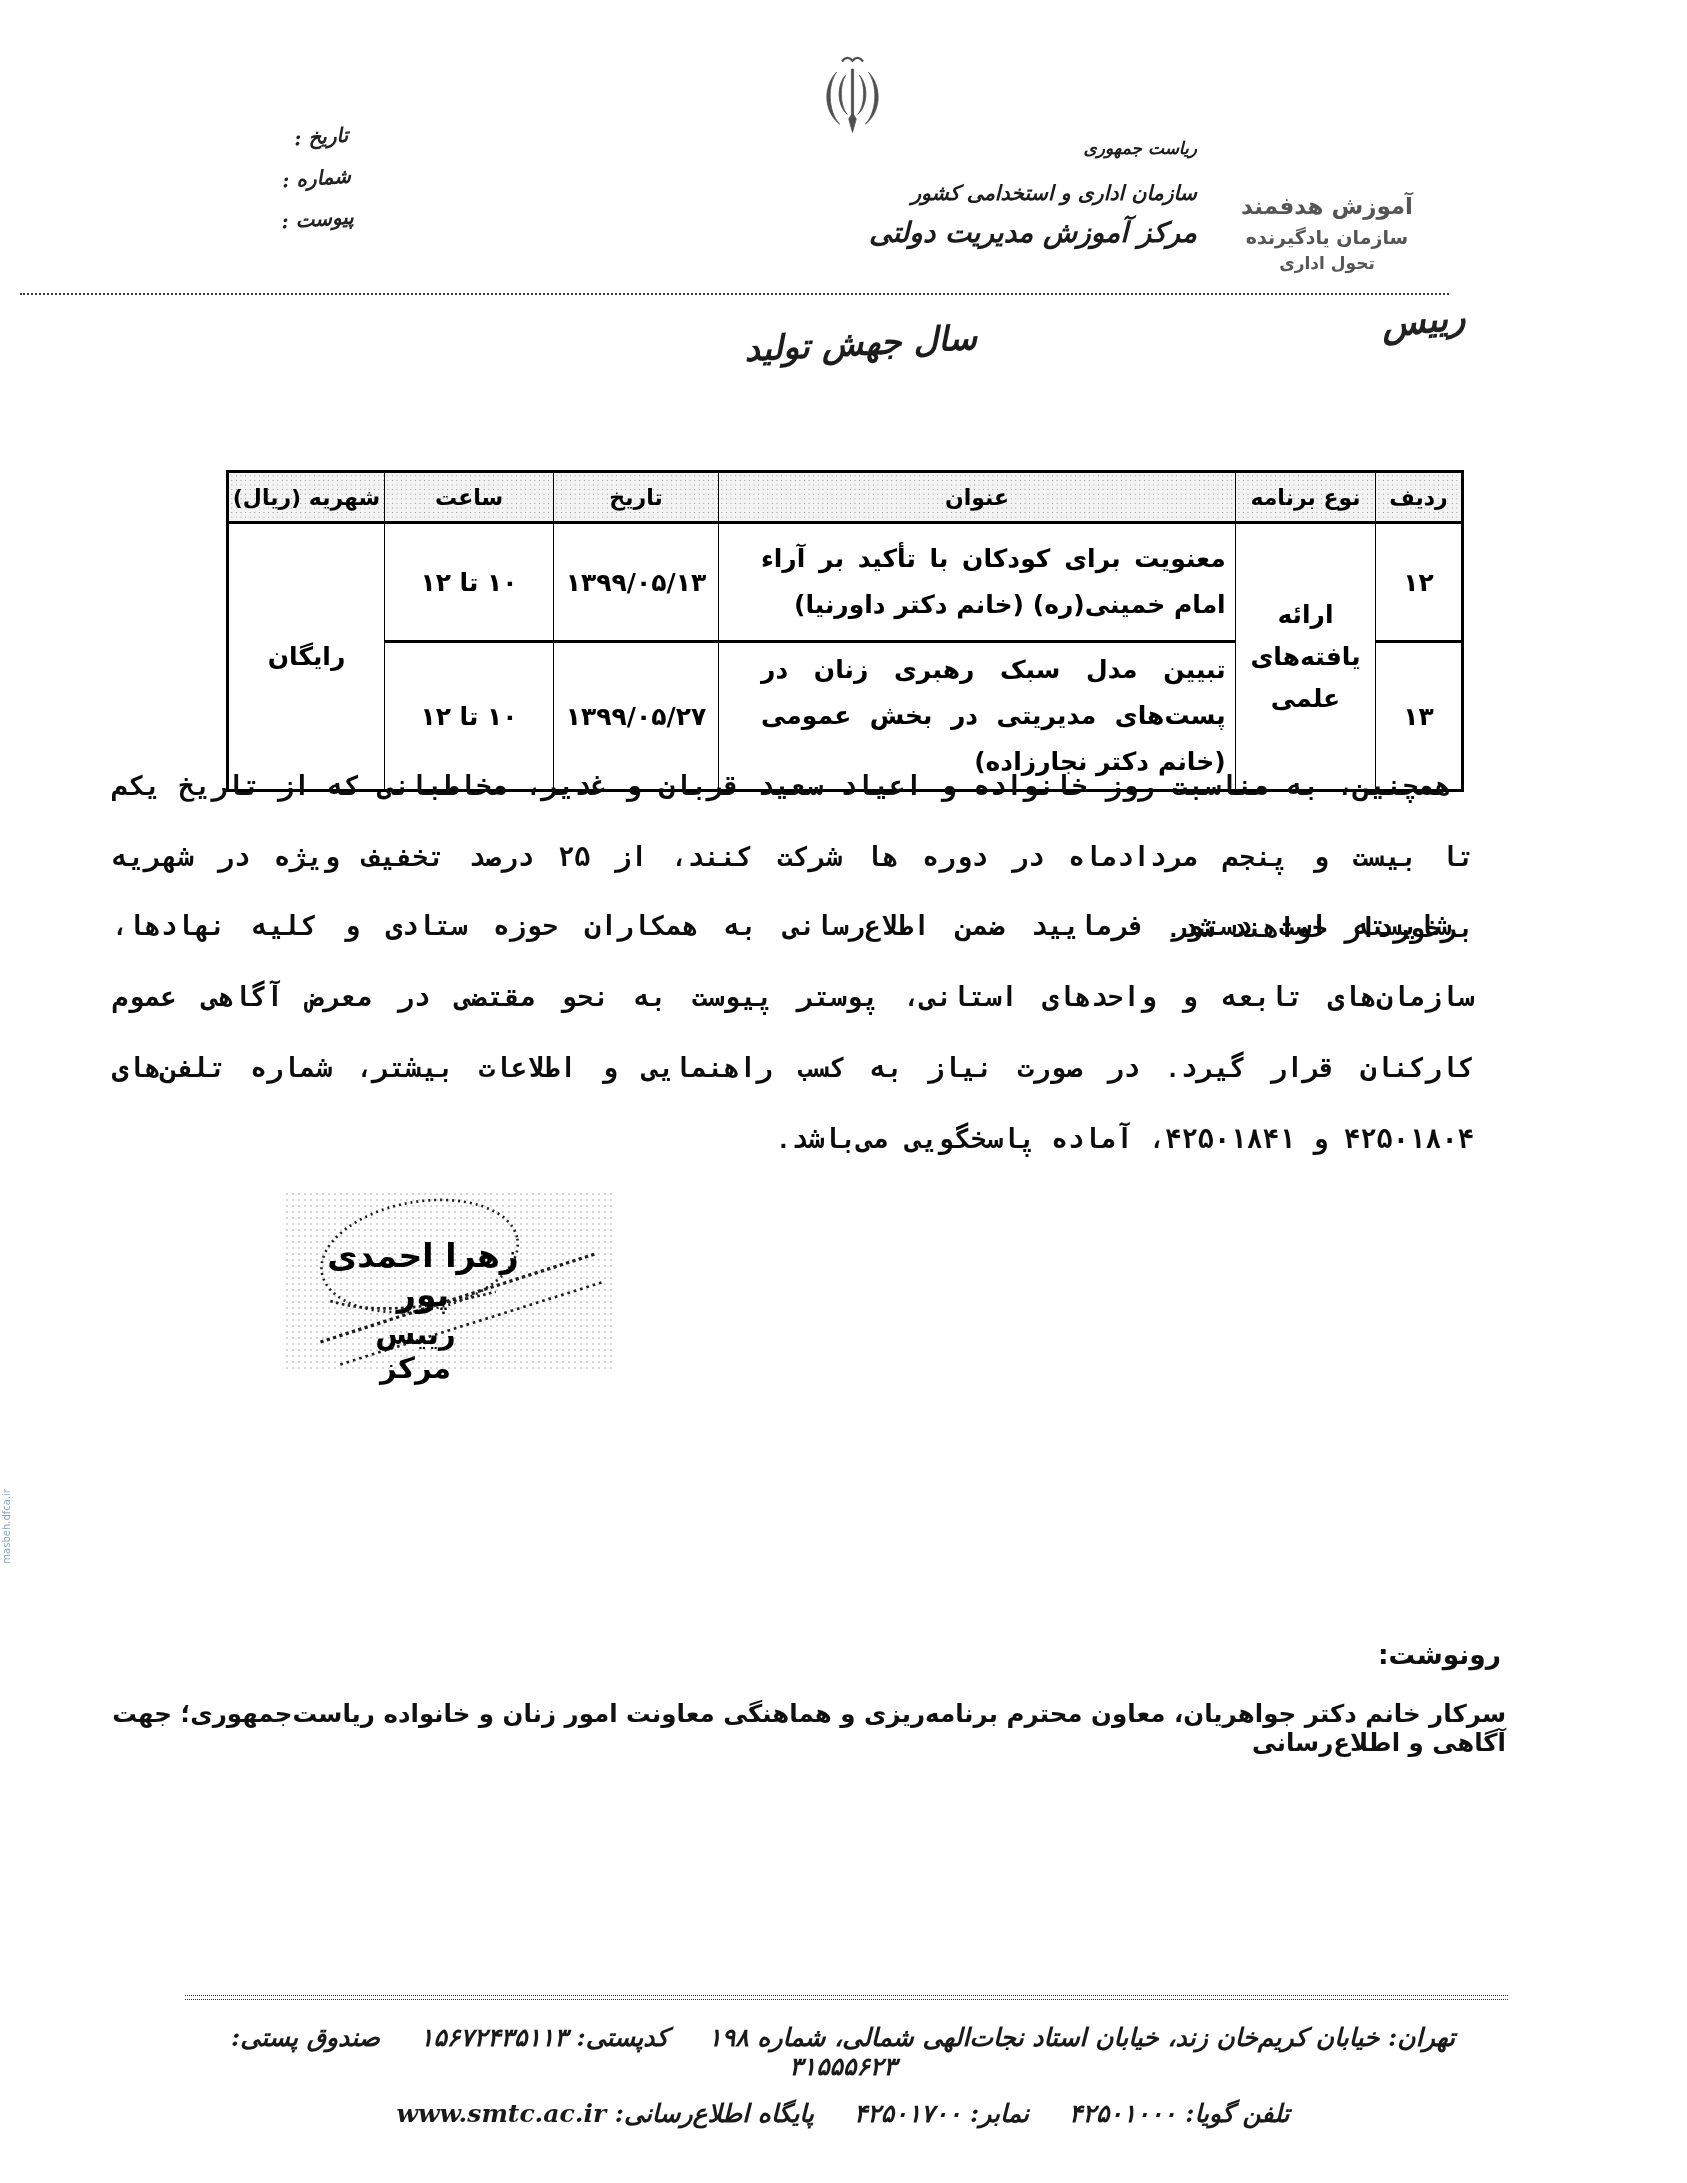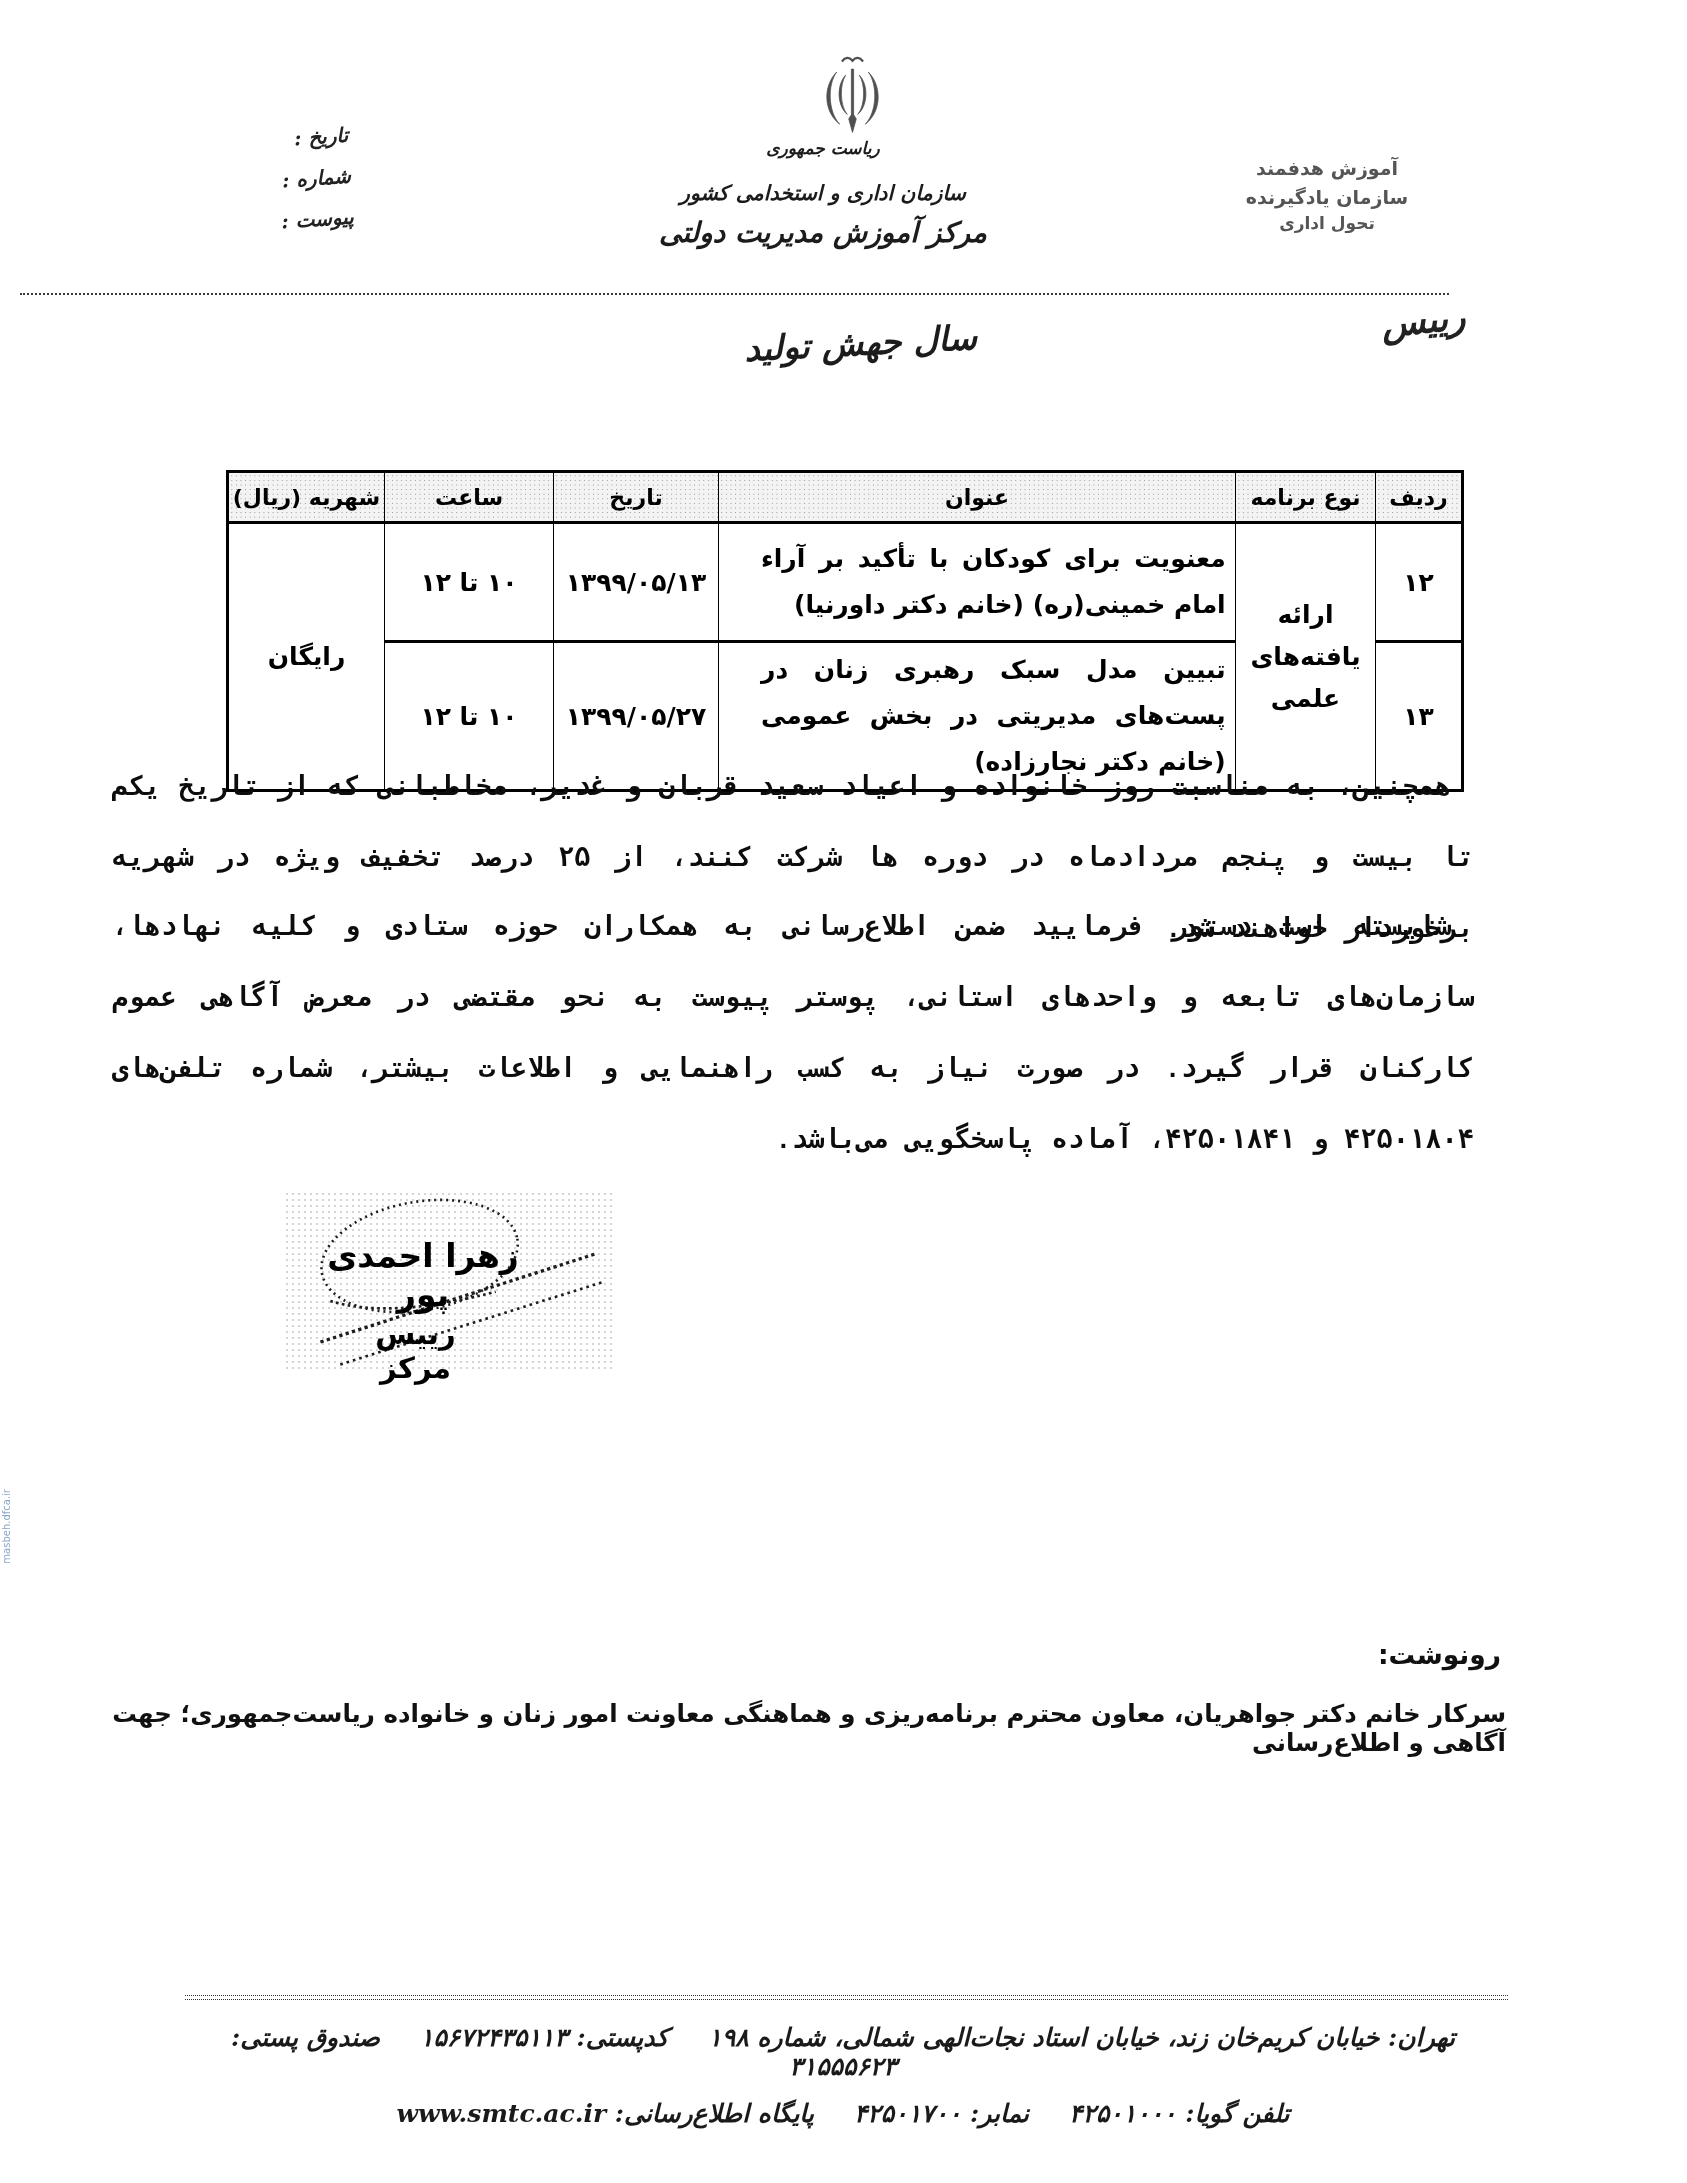--- a/index.html
+++ b/index.html
@@ -8,27 +8,27 @@
     margin:0 auto;overflow:hidden;direction:rtl;
     font-family:"DejaVu Sans",sans-serif;color:#111;
   }
   .abs{position:absolute;}
 
   
   .meta-labels{left:225px;top:119px;width:126px;transform:rotate(-4deg);
     font-family:"DejaVu Serif",serif;font-style:italic;font-weight:bold;
     font-size:20px;line-height:41px;color:#222;text-align:right;}
   .emblem{left:806px;top:54px;width:93px;height:83px;}
-  .org-block{left:479px;top:138px;width:688px;text-align:center;
+  .org-block{left:509px;top:138px;width:688px;
     font-family:"DejaVu Serif",serif;font-style:italic;font-weight:bold;color:#1c1c1c;}
   .org-l1{font-size:17px;}
   .org-l2{font-size:20.5px;margin-top:23px;}
   .org-l3{font-size:28px;margin-top:10.6px;}
   .slogan-block{left:1211px;top:157px;width:232px;text-align:center;color:#555;font-weight:bold;}
-  .slogan-l1{font-size:19px;}
+  .slogan-l1{font-size:23px;margin-top:36px;}
   .slogan-l2{font-size:19px;margin-top:6.6px;}
   .slogan-l3{font-size:17px;margin-top:5.3px;}
   .header-rule{left:20px;top:293px;width:1429px;border-top:2.6px dotted #3a3a3a;height:0;}
   .year-slogan{left:695px;top:323px;width:331px;text-align:center;
     font-family:"DejaVu Serif",serif;font-style:italic;font-weight:bold;
     font-size:34px;color:#1c1c1c;transform:rotate(-3deg);}
   .addressee{left:1370px;top:299px;width:106px;text-align:center;
     font-family:"DejaVu Serif",serif;font-style:italic;font-weight:bold;
     font-size:36px;color:#222;transform:rotate(-6deg);}
 

